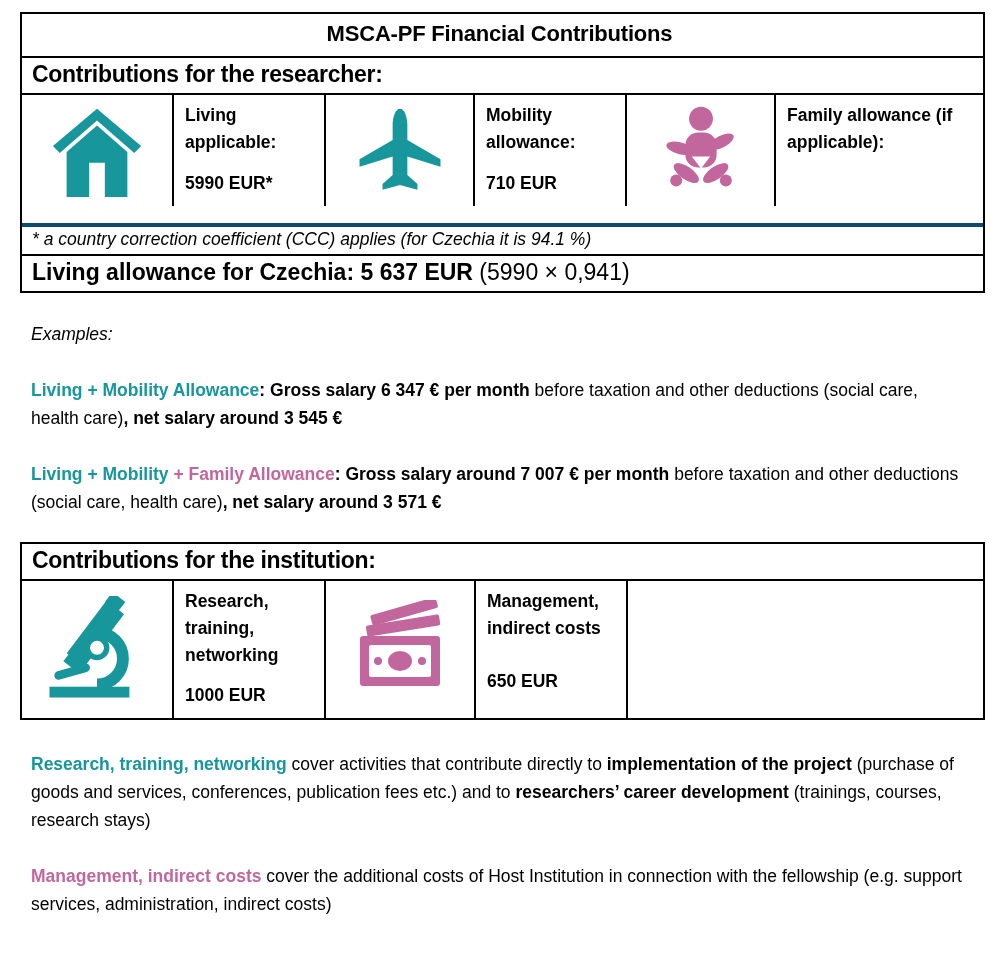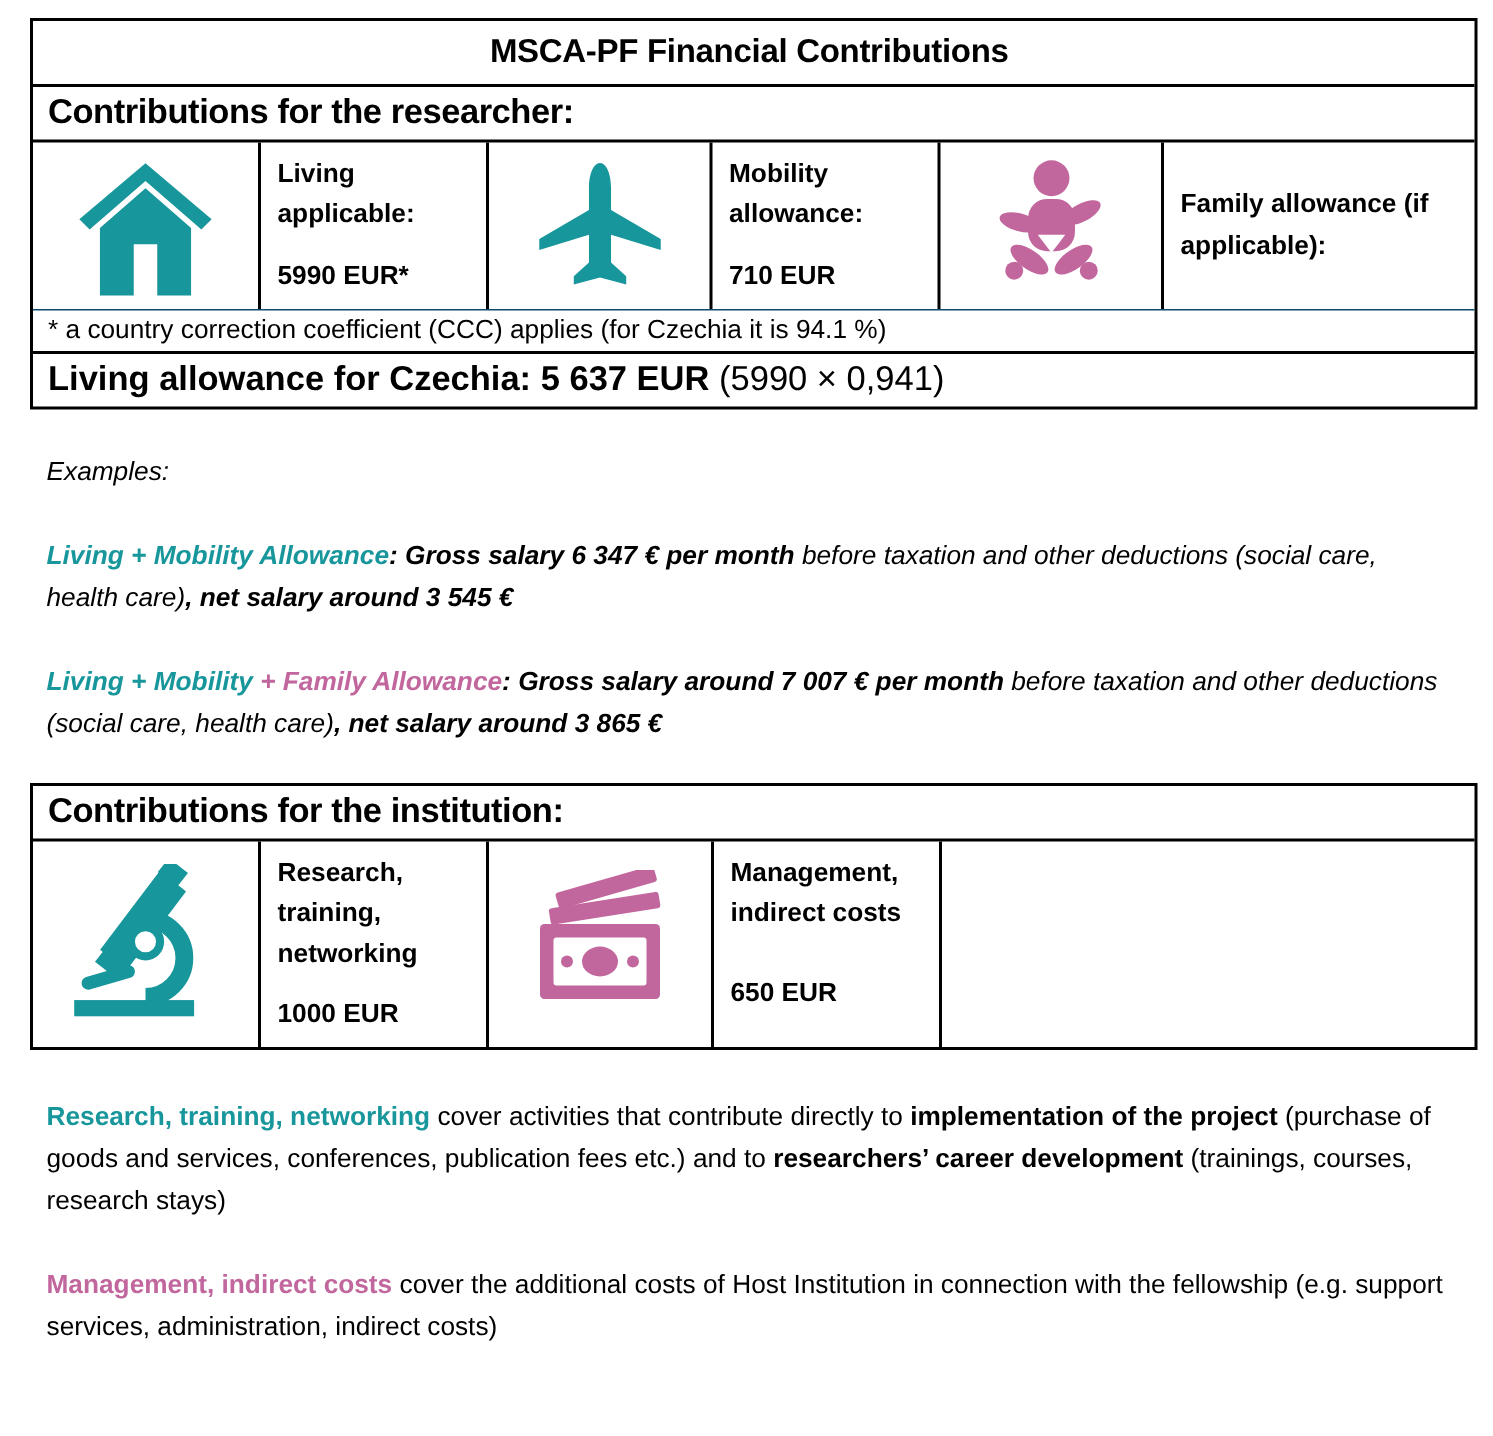--- a/index.html
+++ b/index.html
@@ -27,49 +27,50 @@
   .cells-row-researcher { grid-template-columns:150px 152px 149px 152px 149px 1fr; height:111px; }
   .cells-row-institution { grid-template-columns:150px 152px 150px 152px 1fr; height:137px; }
   .cell { border-left:2px solid #000; min-width:0; }
   .cell:first-child { border-left:none; }
   .icon-cell { display:flex; align-items:center; justify-content:center; }
   .text-cell {
     display:flex; flex-direction:column; justify-content:space-between;
     padding:7px 6px 9px 11px;
     font-weight:bold; font-size:17.5px; line-height:1.55;
   }
-  .text-cell.stack-top { justify-content:center; }
+  .text-cell.stack-top { justify-content:space-between; }
   .text-cell.stack-top .cell-value { margin-top:0; }
   .text-cell.gap-line .cell-value { margin-top:0; }
   .text-cell.gap-line { justify-content:flex-start; }
   .text-cell.gap-line .cell-value { margin-top:26px; }
   .footnote-row {
-    border-top:1px solid #0c4a6e;
-    font-size:17.5px; 
+    border-top:4px solid #0c4a6e;
+    font-size:17.5px; font-style:italic;
     padding:2px 10px 4px 10px;
+    margin-top:17px;
   }
   .calc-row {
     border-top:2px solid #000;
     font-size:23px;
     padding:3px 24px 5px 10px;
   }
   .b { font-weight:bold; }
 
   
   .icon { display:inline-flex; }
   .icon svg { display:block; }
   .teal { color:var(--teal, #17969B); }
   .pink { color:var(--pink, #C2679E); }
 
   
   .bodytext { width:950px; font-size:17.5px; line-height:1.6; }
   .para { margin:0; }
   .salary-heading { font-weight:bold; margin:26px 0 0 11px; }
   .examples-label { font-style:italic; margin:27px 0 0 11px; }
-  .example-para { font-style:italic; margin:28px 0 0 11px; }
+  .example-para { margin:28px 0 0 11px; }
   .hl-teal { color:var(--teal, #17969B); font-weight:bold; }
   .hl-pink { color:var(--pink, #C2679E); font-weight:bold; }
   .note-para { margin:28px 0 0 11px; }
   .tbl-institution { margin-top:26px; }
   .first-note { margin-top:30px; }
 </style>
 </head>
 <body>
 
 <div class="page">
@@ -134,21 +135,21 @@
   </div>
 
   <div class="bodytext">
     <p class="para examples-label">Examples:</p>
 
     <p class="para example-para">
       <span class="hl-teal">Living + Mobility Allowance</span><span class="b">: Gross salary 6 347 € per month</span><span> before taxation and other deductions (social care, health care)</span><span class="b">, net salary around 3 545 €</span>
     </p>
 
     <p class="para example-para">
-      <span class="hl-teal">Living + Mobility </span><span class="hl-pink">+ Family Allowance</span><span class="b">: Gross salary around 7 007 € per month</span><span> before taxation and other deductions (social care, health care)</span><span class="b">, net salary around 3 865 €</span>
+      <span class="hl-teal">Living + Mobility </span><span class="hl-pink">+ Family Allowance</span><span class="b">: Gross salary around 7 007 € per month</span><span> before taxation and other deductions (social care, health care)</span><span class="b">, net salary around 3 571 €</span>
     </p>
   </div>
 
   <div class="tbl tbl-institution">
     <div class="section-header" style="border-top:none;">Contributions for the institution:</div>
 
     <div class="cells-row cells-row-institution">
 
       <div class="cell icon-cell">
         <span class="icon teal">

